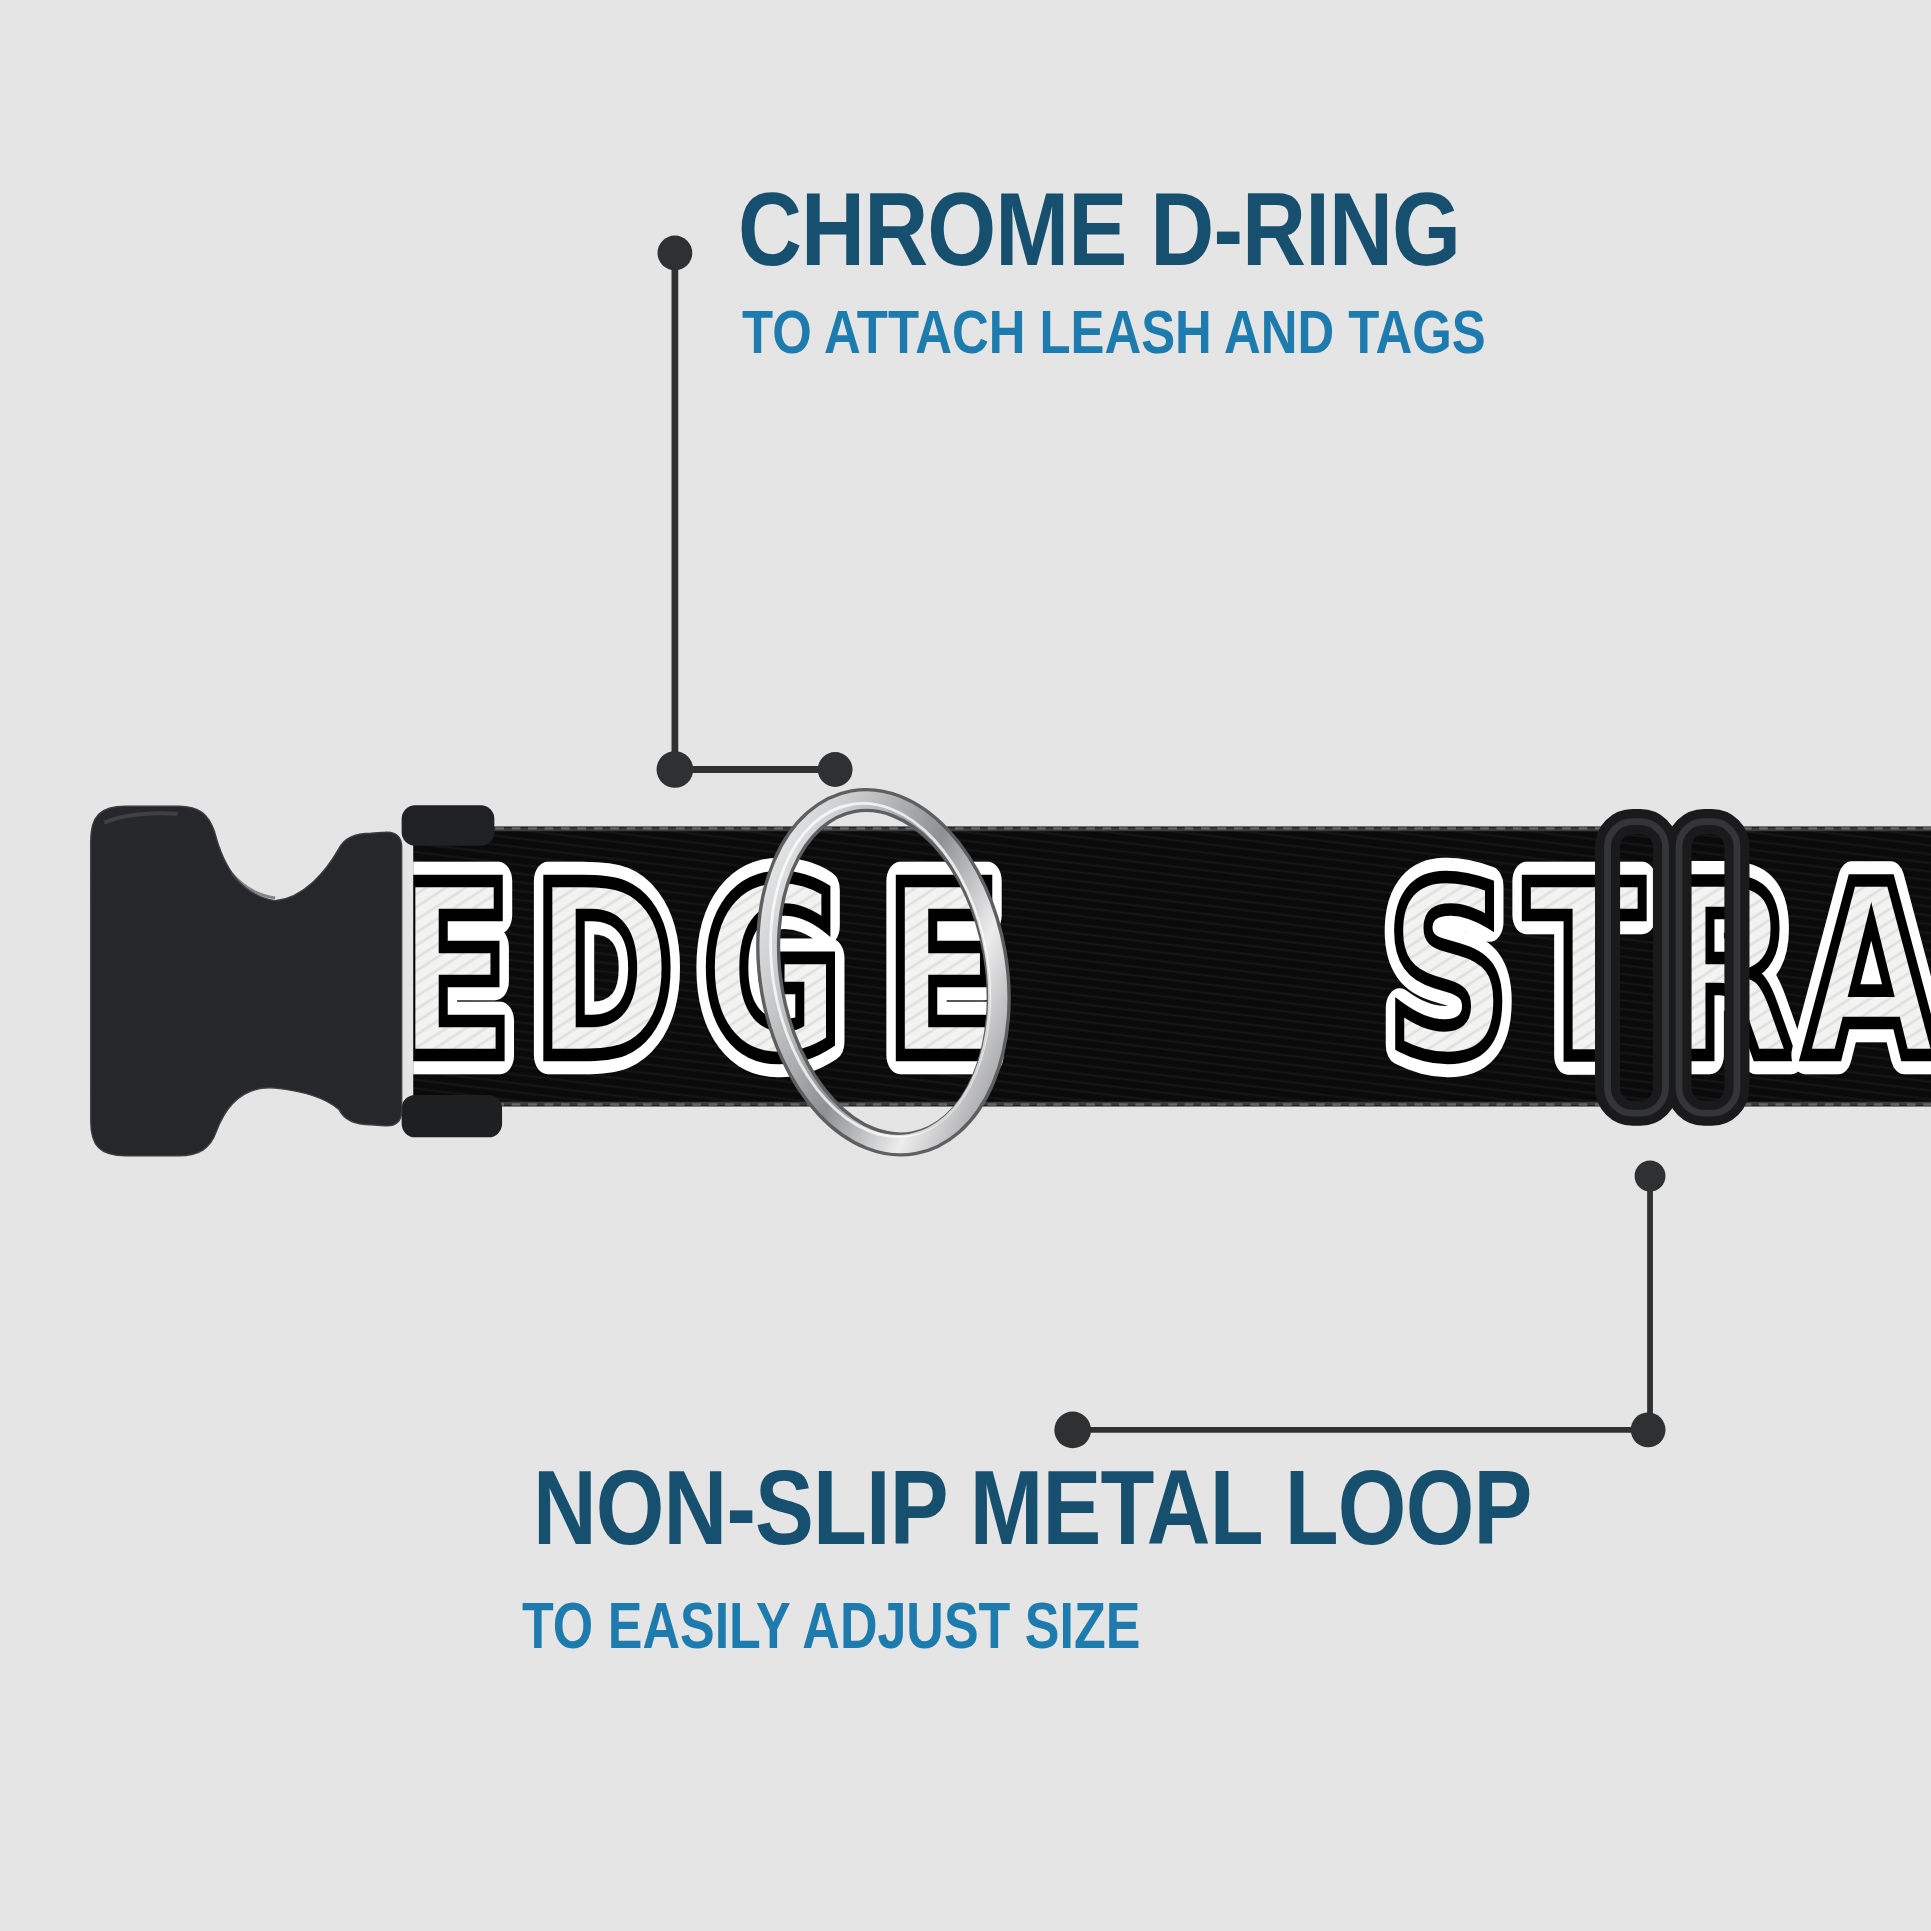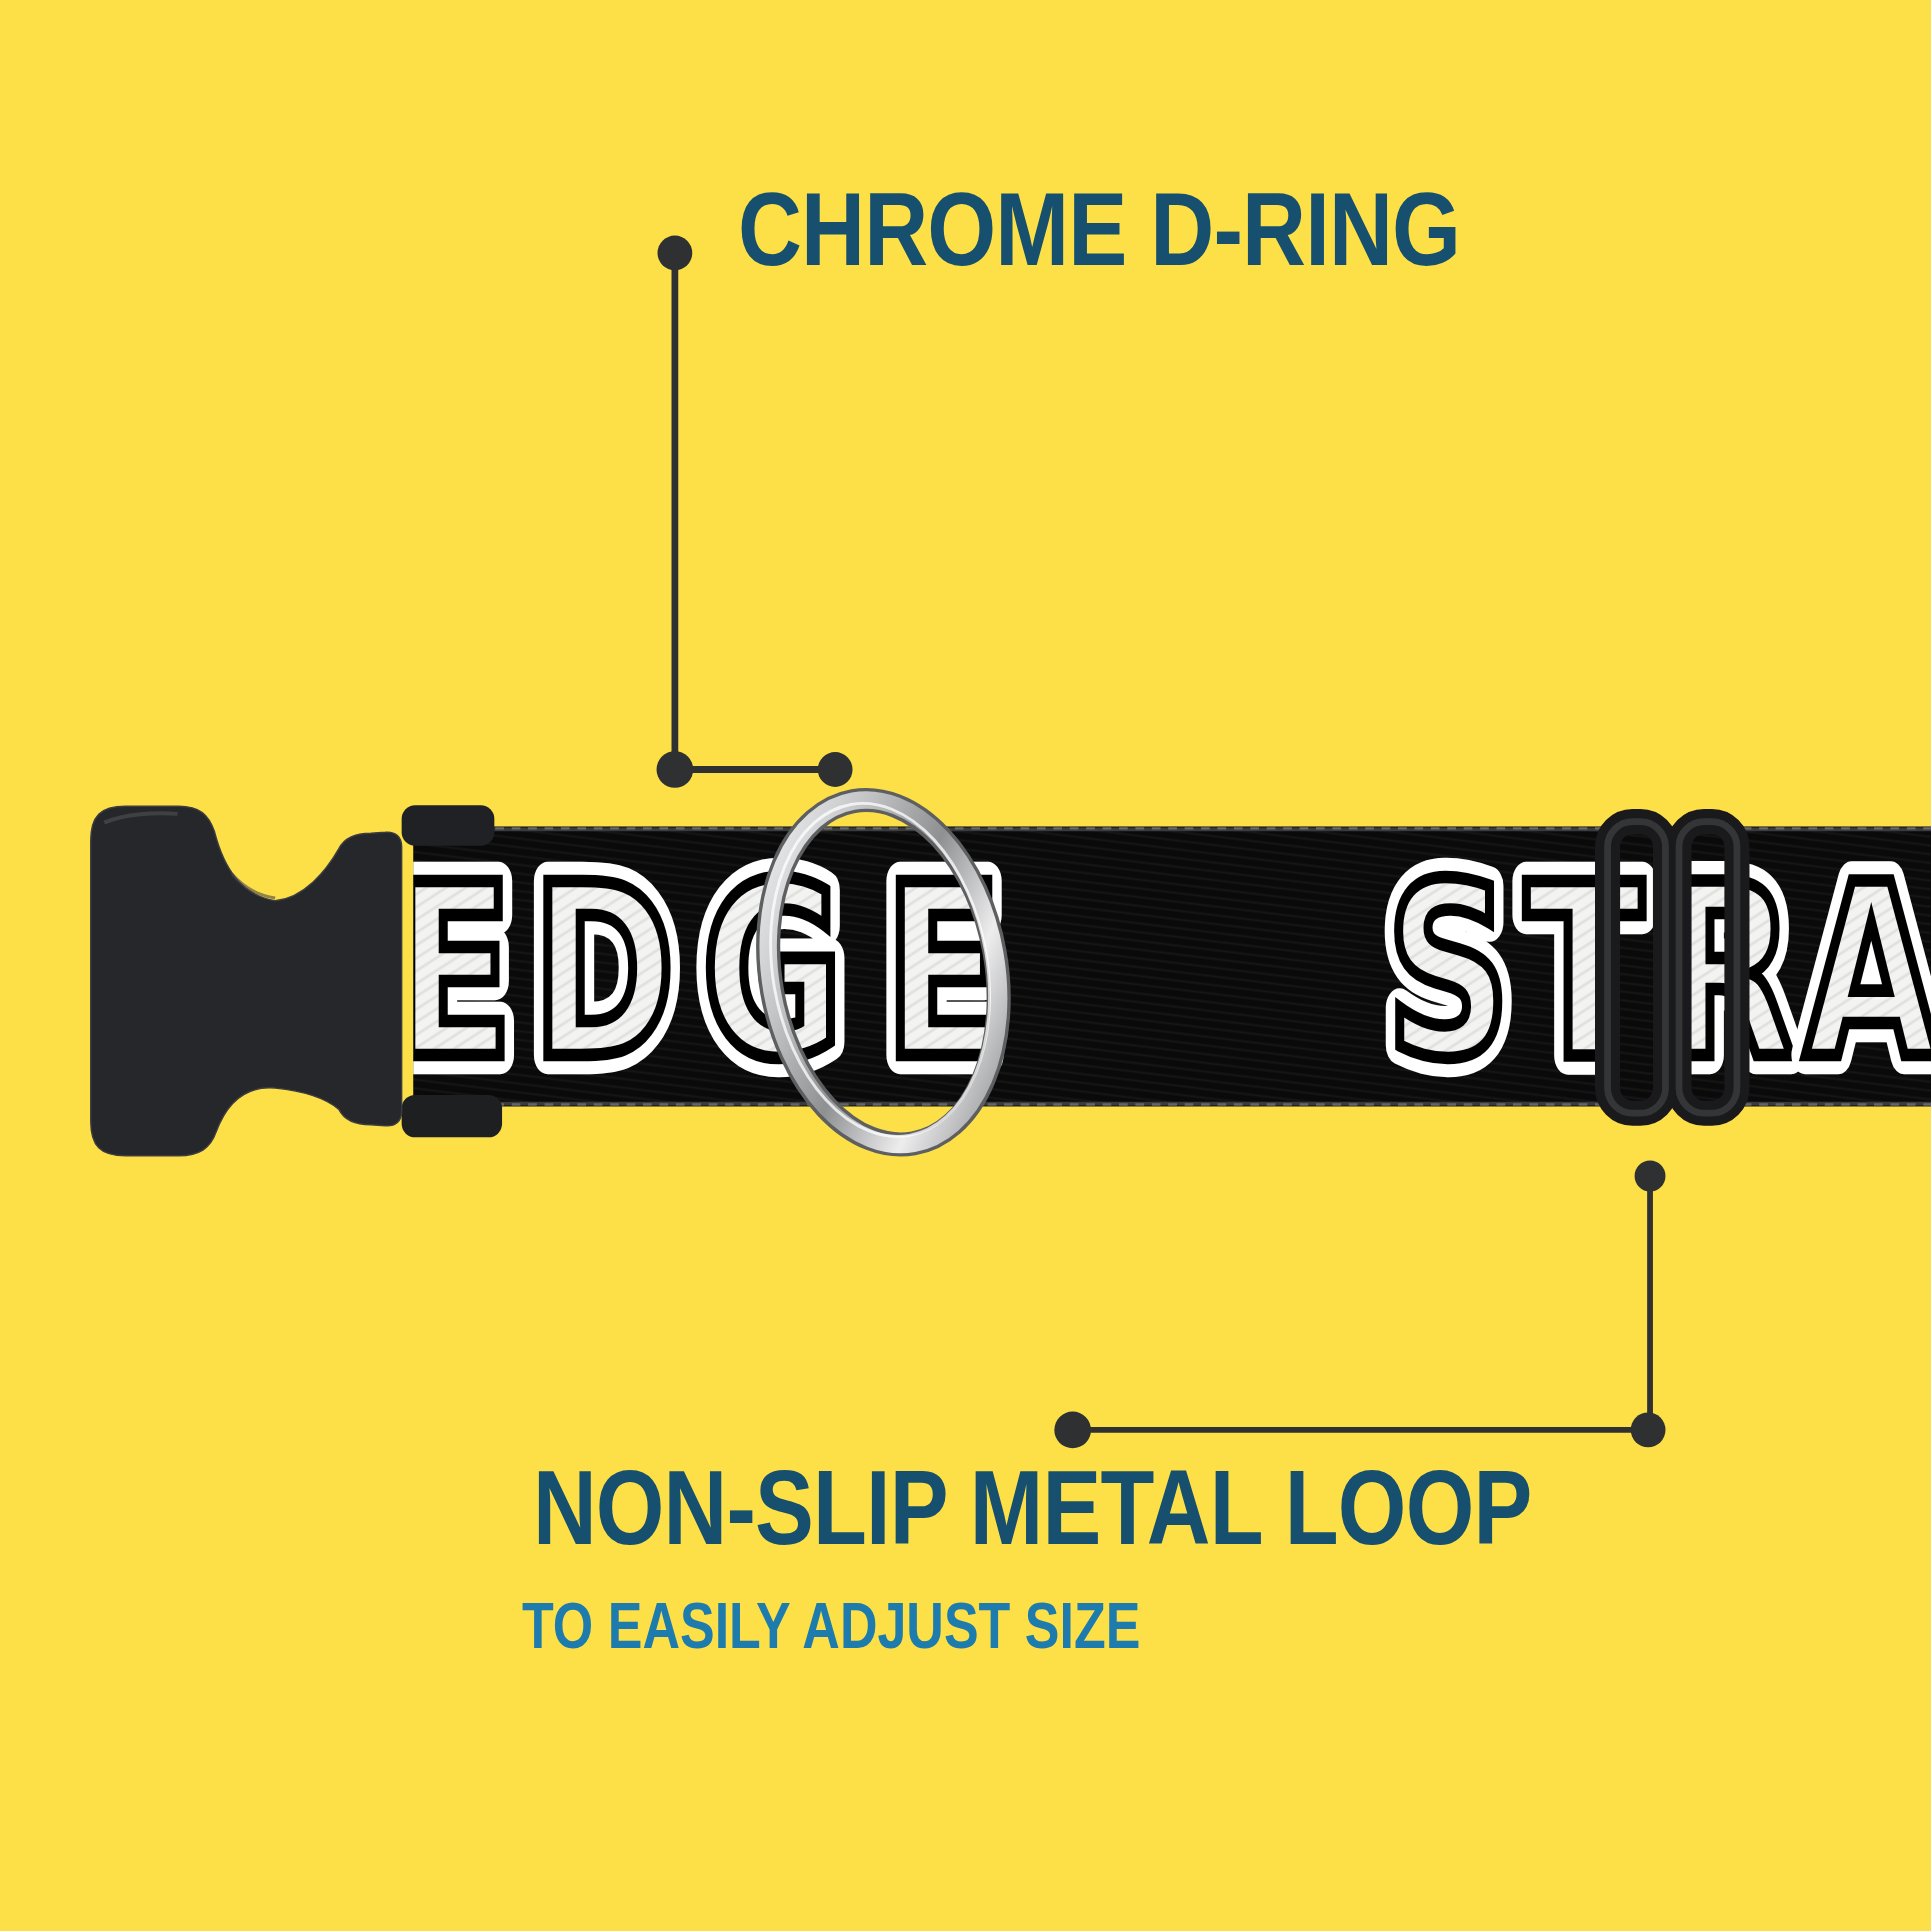--- a/index.html
+++ b/index.html
@@ -1,17 +1,17 @@
 <!DOCTYPE html>
 <html><head>
 <meta charset="utf-8">
 <style>
   html,body{margin:0;padding:0;background:#ffffff;}
   .canvas{
-    position:relative;width:1931px;height:1931px;background:#fde047;
+    position:relative;width:1931px;height:1931px;background:#e5e5e5;
     overflow:hidden;font-family:"Liberation Sans",sans-serif;
   }
   .stage{position:absolute;left:0;top:0;width:1931px;height:1931px;}
   .label{position:absolute;font-weight:bold;white-space:nowrap;line-height:1;}
   .label .tx{display:inline-block;transform-origin:left top;}
   .title-top   {left:738px; top:178px;  font-size:103px; color:#17506f; letter-spacing:-1px;}
   .title-top .tx{transform:scaleX(0.86);}
   .sub-top     {left:742px; top:301px;  font-size:62px;  color:#1d7cad; letter-spacing:0;}
   .sub-top .tx {transform:scaleX(0.82);}
   .title-bot   {left:533px; top:1455px; font-size:105px; color:#17506f; letter-spacing:-1px;text-align:center;}
@@ -25,20 +25,23 @@
   text.li{font-family:"DejaVu Sans",sans-serif;font-weight:bold;font-size:248px;
           fill:url(#fabric);stroke:#000000;stroke-width:13;stroke-linejoin:miter;}
 </style>
 </head>
 <body>
 
 <div class="canvas">
 
   <div class="label title-top">
     <span class="tx">CHROME D-RING</span>
+  </div>
+  <div class="label sub-top">
+    <span class="tx">TO ATTACH LEASH AND TAGS</span>
   </div>
   <div class="label title-bot">
     <span class="tx">NON-SLIP METAL LOOP</span>
   </div>
   <div class="label sub-bot">
     <span class="tx">TO EASILY ADJUST SIZE</span>
   </div>
 
   <svg class="stage" width="1931" height="1931" viewBox="0 0 2000 2000">
     <defs>

